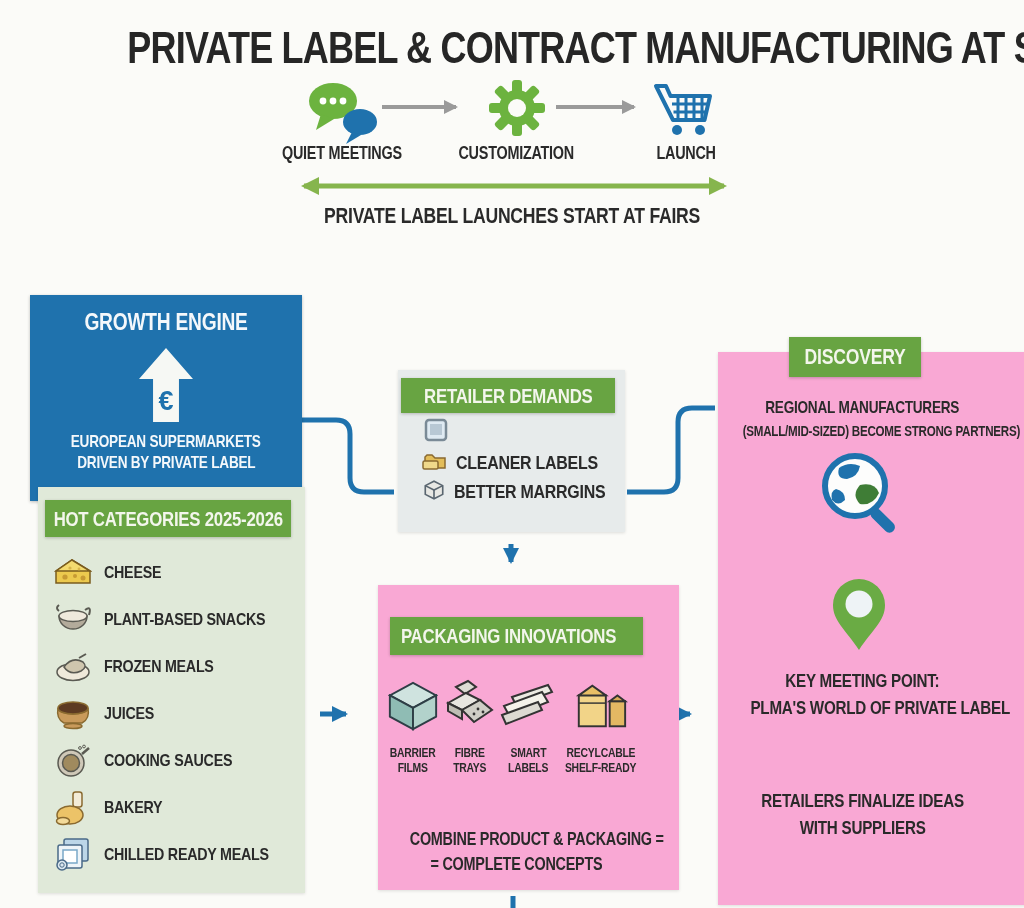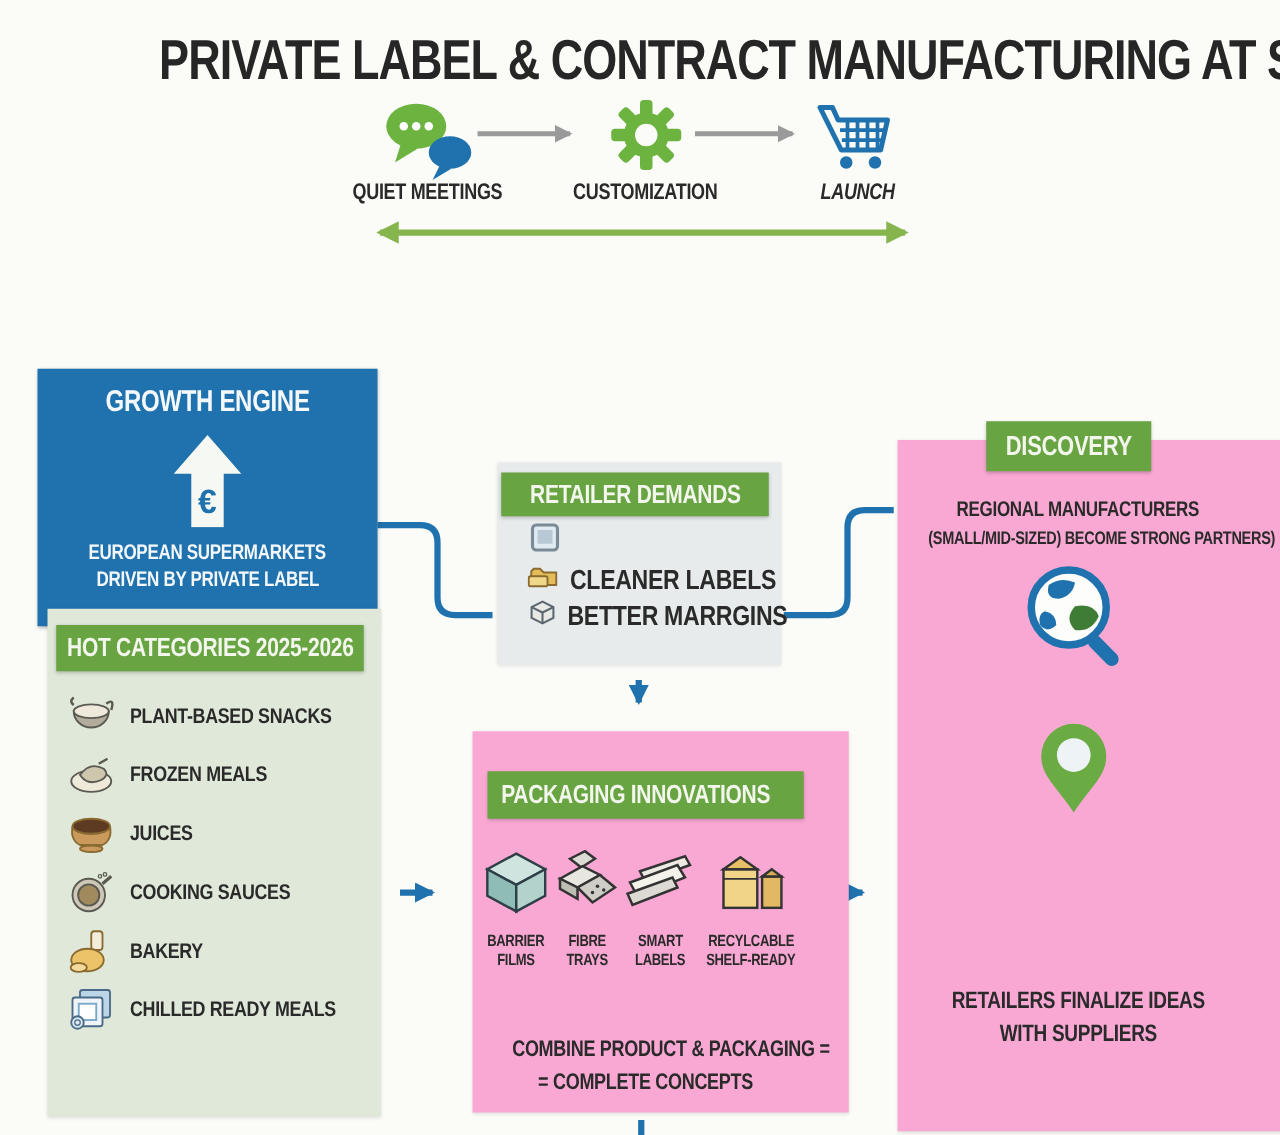--- a/index.html
+++ b/index.html
@@ -20,21 +20,21 @@
   .bluelight{background:#e7ebeb;box-shadow:0 1px 3px rgba(0,0,0,.12);}
   .bluelight2{background:#f9a8d4;box-shadow:0 1px 3px rgba(0,0,0,.12);padding-left:24px;}
   .euro-arrow{position:relative;width:54px;height:74px;background:#f6f8f4;
               clip-path:polygon(50% 0,100% 42%,74% 42%,74% 100%,26% 100%,26% 42%,0 42%);}
   .euro-arrow span{position:absolute;left:0;right:0;top:38px;text-align:center;
                    color:#1f72ad;font-size:27px;font-weight:700;}
   .hc-row{display:flex;align-items:center;height:47px;}
   .hc-row .ic{width:42px;display:flex;justify-content:center;flex:0 0 42px;}
   .hc-label{font-size:17px;margin-left:10px;}
   .rd-row{position:absolute;display:flex;align-items:center;}
-  .rd-label{font-size:22px;margin-left:8px;}
+  .rd-label{font-size:19px;margin-left:8px;}
   .pk-col{position:absolute;display:flex;flex-direction:column;align-items:center;}
   .pk-ic{height:66px;display:flex;align-items:center;justify-content:center;}
   .pk-label{font-size:13px;line-height:15px;text-align:center;}
   .overlay{position:absolute;left:0;top:0;pointer-events:none;}
 </style>
 </head>
 <body>
 
 <div class="page">
 
@@ -102,41 +102,58 @@
         <circle cx="48" cy="50" r="5" fill="#1f72ad"></circle>
     </svg>
   </div>
 
   <div class="abs tc" style="left:262px;top:143px;width:160px;">
     <span class="cond flow-label">QUIET MEETINGS</span>
   </div>
   <div class="abs tc" style="left:436px;top:143px;width:160px;">
     <span class="cond flow-label">CUSTOMIZATION</span>
   </div>
-  <div class="abs tc" style="left:606px;top:143px;width:160px;font-style:italic;">
+  <div class="abs tc" style="left:606px;top:143px;width:160px;">
     <span class="cond flow-label">LAUNCH</span>
   </div>
 
+  <div class="abs tc" style="left:262px;top:203px;width:500px;">
+    <span class="cond banner">PRIVATE LABEL LAUNCHES START AT FAIRS</span>
+  </div>
 
   <div class="abs bluebox" style="left:30px;top:283px;width:272px;height:193px;margin-top:12px;">
     <div><span class="cond" style="font-size:24px;">GROWTH ENGINE</span></div>
     <div class="euro-arrow" style="margin-top:12px;">
       <span>€</span>
     </div>
     <div class="tc" style="margin-top:9px;line-height:21px;">
       <span class="cond" style="font-size:17px;">EUROPEAN SUPERMARKETS</span><br>
       <span class="cond" style="font-size:17px;">DRIVEN BY PRIVATE LABEL</span>
     </div>
   </div>
 
   <div class="abs greenbox" style="left:38px;top:487px;width:267px;height:406px;">
     <div class="ghdr abs" style="left:7px;top:13px;width:246px;height:37px;">
       <span class="cond" style="font-size:21px;">HOT CATEGORIES 2025-2026</span>
     </div>
     <div class="abs" style="left:14px;top:62px;width:244px;">
+      <div class="hc-row">
+        <span class="ic">
+          <svg width="38" height="32" viewBox="0 0 36 32">
+              <polygon points="1,26 35,26 35,14 17,3 1,14" fill="#ecc94e" stroke="#7a5c1e" stroke-width="1.5"></polygon>
+              <polygon points="1,14 17,3 35,14" fill="#f3da6f" stroke="#7a5c1e" stroke-width="1.5"></polygon>
+              <circle cx="10" cy="20" r="2.6" fill="#c79a33"></circle>
+              <circle cx="20" cy="19" r="2" fill="#c79a33"></circle>
+              <circle cx="28" cy="21" r="2.5" fill="#c79a33"></circle>
+              <circle cx="15" cy="11" r="1.6" fill="#d8b54a"></circle>
+              <circle cx="24" cy="12" r="1.4" fill="#d8b54a"></circle>
+            </svg>
+        </span>
+        <span class="hc-label"><span class="cond-l">CHEESE</span></span>
+      </div>
       <div class="hc-row">
         <span class="ic">
           <svg width="38" height="34" viewBox="0 0 36 34">
               <path d="M4 13 h28 a14 13 0 0 1 -28 0z" fill="#b3ab9b" stroke="#5a5a52" stroke-width="1.5"></path>
               <ellipse cx="18" cy="13" rx="14" ry="5.5" fill="#efe9dc" stroke="#5a5a52" stroke-width="1.5"></ellipse>
               <path d="M30 7 q7 -5 4 5" stroke="#5a5a52" stroke-width="2" fill="none"></path>
               <path d="M4 8 q-4 -3 0 -6" stroke="#5a5a52" stroke-width="2" fill="none"></path>
             </svg>
         </span>
         <span class="hc-label"><span class="cond-l">PLANT-BASED SNACKS</span></span>
@@ -306,19 +323,23 @@
         <path d="M17 39 q9 2 9 11 q-7 7 -13 0 q-2 -9 4 -11z" fill="#1f72ad"></path>
         <rect x="57" y="56" width="30" height="11" rx="5.5" transform="rotate(45 57 56)" fill="#1f72ad"></rect>
       </svg>
     </div>
     <div class="abs" style="left:112px;top:226px;">
       <svg width="58" height="74" viewBox="0 0 58 74">
         <path d="M29 72 C16 52 3 43 3 27 a26 26 0 1 1 52 0 C55 43 42 52 29 72z" fill="#6aab44"></path>
         <circle cx="29" cy="26" r="13.5" fill="#eef3f6"></circle>
       </svg>
     </div>
+    <div class="abs tc" style="left:0;top:316px;width:289px;line-height:26px;">
+      <span class="cond" style="font-size:19px;">KEY MEETING POINT:</span><br>
+      <span class="cond" style="font-size:19px;">PLMA'S WORLD OF PRIVATE LABEL</span>
+    </div>
     <div class="abs tc" style="left:0;top:436px;width:289px;line-height:26px;">
       <span class="cond" style="font-size:19px;">RETAILERS FINALIZE IDEAS</span><br>
       <span class="cond" style="font-size:19px;">WITH SUPPLIERS</span>
     </div>
   </div>
 
 </div>
 
 </body></html>

